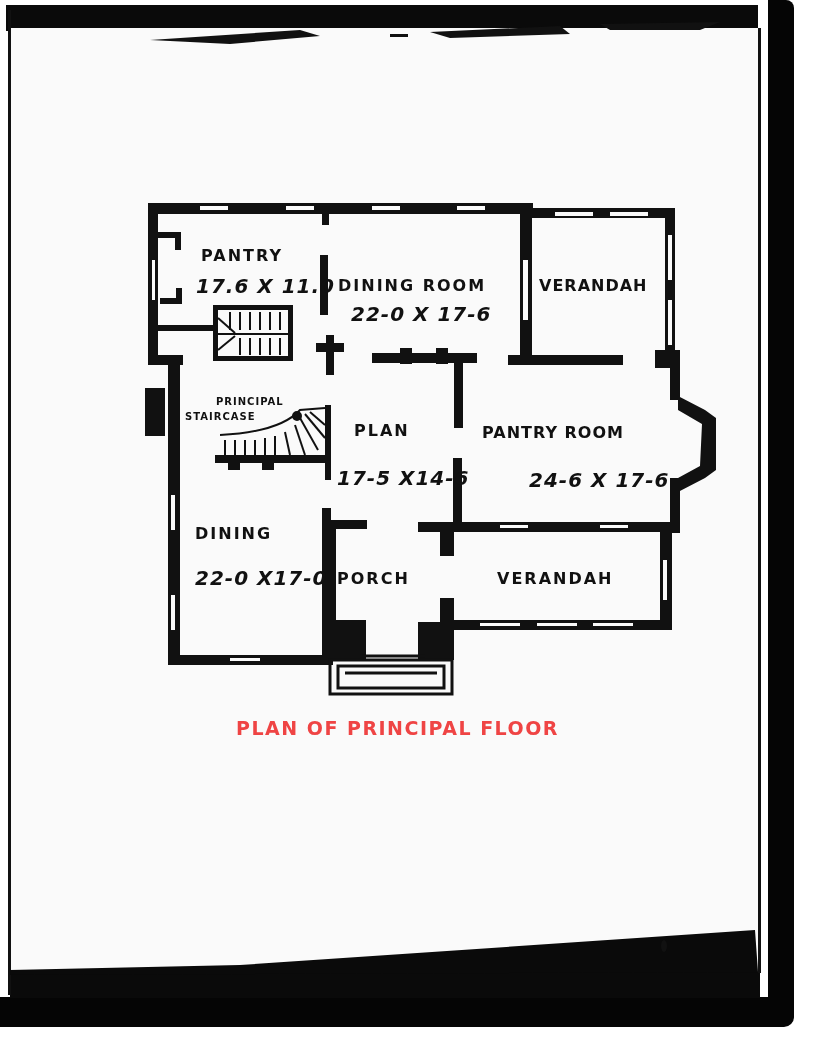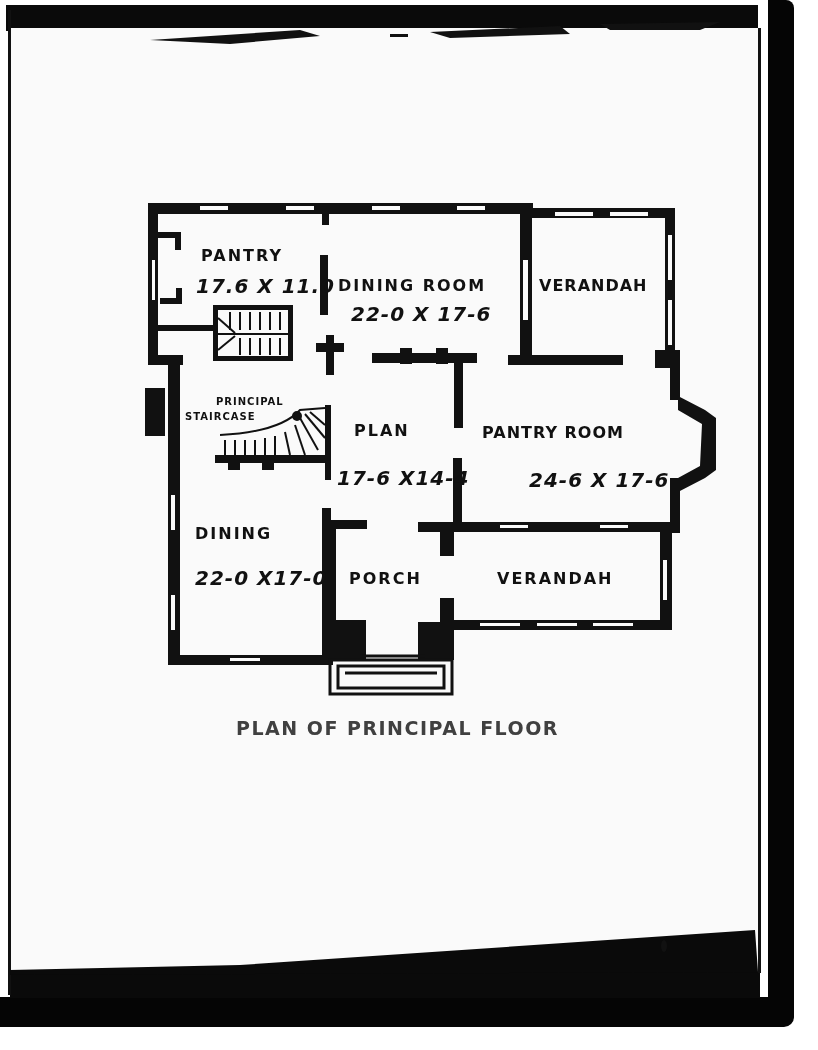--- a/index.html
+++ b/index.html
@@ -10,21 +10,21 @@
     .film-top { position: absolute; left: 6px; top: 5px; width: 752px; height: 26px; background: #0a0a0a; }
     .film-bottom { position: absolute; left: 10px; top: 970px; width: 750px; height: 28px; background: #0a0a0a; }
     .film-left-line { position: absolute; left: 8px; top: 10px; width: 3px; height: 985px; background: #111; }
     .film-right-line { position: absolute; left: 758px; top: 28px; width: 3px; height: 945px; background: #111; }
     .paper { position: absolute; left: 11px; top: 28px; width: 747px; height: 944px; background: #fafafa; }
     .plan-svg { position: absolute; left: 0; top: 0; }
     .label { position: absolute; font-family: "DejaVu Sans", sans-serif; font-weight: bold; color: #111; letter-spacing: 2px; white-space: nowrap; }
     .room-name { font-size: 16px; }
     .room-dim { font-size: 20px; letter-spacing: 1px; font-style: italic; }
     .stair-label { font-size: 10px; letter-spacing: 1px; line-height: 14px; }
-    .caption { position: absolute; left: 236px; top: 717px; font-size: 19px; font-weight: bold; letter-spacing: 1.5px; color: #404040; font-family: "DejaVu Sans", sans-serif; white-space: nowrap; }
+    .caption { position: absolute; left: 236px; top: 717px; font-size: 19px; font-weight: bold; letter-spacing: 1.5px; color: #ef4444; font-family: "DejaVu Sans", sans-serif; white-space: nowrap; }
   </style>
 </head>
 <body>
 
 <div class="scan">
   <div class="outer-frame-right"></div>
   <div class="outer-frame-bottom"></div>
   <div class="film-top"></div>
   <div class="film-bottom"></div>
   <div class="film-left-line"></div>
@@ -182,26 +182,26 @@
 
   <div class="label room-name" style="left:338px;top:276px;text-align:right;">DINING ROOM</div>
   <div class="label room-dim" style="left:351px;top:302px;">22-0 X 17-6</div>
 
   <div class="label room-name" style="left:539px;top:276px;letter-spacing:1px;">VERANDAH</div>
 
   <div class="label stair-label" style="left:183px;top:395px;margin-left:33px;">PRINCIPAL</div>
   <div class="label stair-label" style="left:185px;top:410px;text-align:right;">STAIRCASE</div>
 
   <div class="label room-name" style="left:354px;top:421px;">PLAN</div>
-  <div class="label room-dim" style="left:337px;top:466px;">17-6 X14-4</div>
+  <div class="label room-dim" style="left:337px;top:466px;">17-5 X14-6</div>
 
   <div class="label room-name" style="left:482px;top:423px;letter-spacing:1px;">PANTRY ROOM</div>
   <div class="label room-dim" style="left:497px;top:468px;margin-left:32px;">24-6 X 17-6</div>
 
   <div class="label room-name" style="left:195px;top:524px;">DINING</div>
   <div class="label room-dim" style="left:195px;top:566px;">22-0 X17-0</div>
 
-  <div class="label room-name" style="left:349px;top:569px;">PORCH</div>
+  <div class="label room-name" style="left:337px;top:569px;">PORCH</div>
 
   <div class="label room-name" style="left:497px;top:569px;">VERANDAH</div>
 
   <div class="caption">PLAN OF PRINCIPAL FLOOR</div>
 </div>
 
 </body></html>

